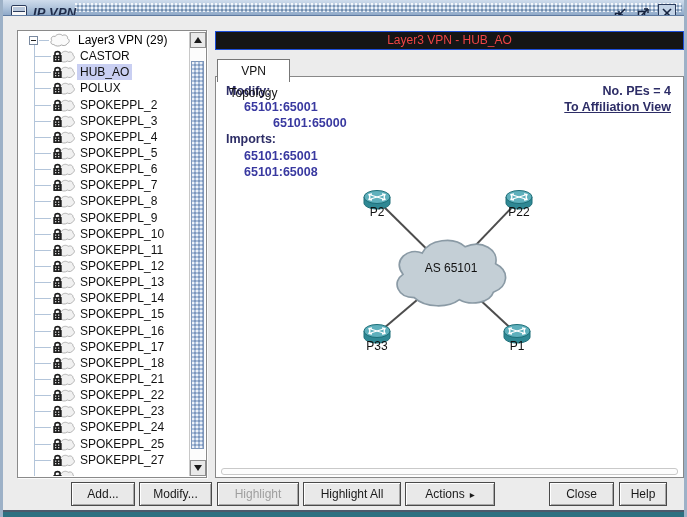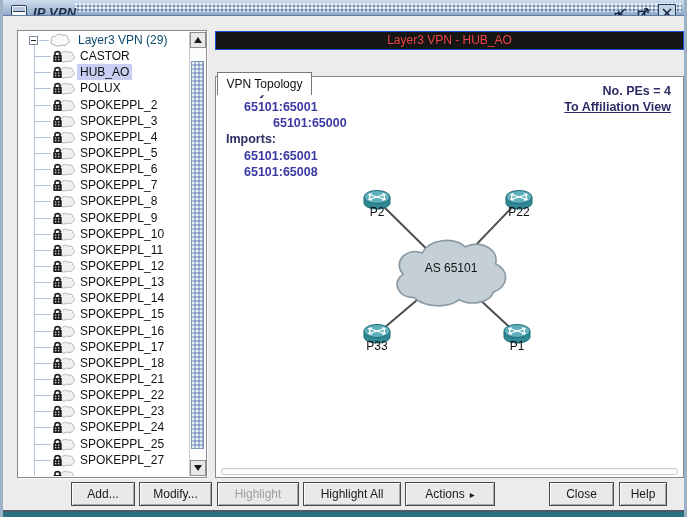--- a/index.html
+++ b/index.html
@@ -34,21 +34,21 @@
   .trunk { position:absolute; left:15px; top:10px; height:440px; width:0;
     border-left:1px solid #b3c5da; }
   .trow { position:relative; height:16.15px; line-height:16px; font-size:12px; color:#111;
     white-space:nowrap;padding-left:37px; }
   .trow .stub { position:absolute; left:15px; top:8px; width:17px; height:0;
     border-top:1px solid #b3c5da; }
   .trow .ticon { position:absolute; left:33px; top:1px; width:24px; height:14px; }
   .trow .ticon svg { position:absolute; }
   .trow .tlabel { position:absolute; left:58px; top:0; padding:0 3px; }
   .trow.selected .tlabel { background:#c9cff2; }
-  .root-row { position:relative; height:16.15px; line-height:16px; font-size:12px; color:#0c4a6e; }
+  .root-row { position:relative; height:16.15px; line-height:16px; font-size:12px; color:#000000; }
   .expander { position:absolute; left:10px; top:4px; width:9px; height:9px; background:#fff;
     border:1px solid #7a8aa0; }
   .expander::before { content:""; position:absolute; left:1px; right:1px; top:3px;
     border-top:1px solid #222; }
   .root-dash { position:absolute; left:20px; top:8px; width:10px; border-top:1px solid #b3c5da; }
   .root-cloud { position:absolute; left:30px; top:1px; }
   .root-label { position:absolute; left:56px; top:0; padding:0 3px; }
   
   .vsb { position:absolute; top:1px; right:1px; bottom:1px; width:16px; background:#fcfcfc;
     border-left:1px solid #c8c8c8; }
@@ -64,21 +64,21 @@
     background-image:
       radial-gradient(circle at 1px 1px, rgba(255,255,255,.8) 1px, transparent 1.4px),
       radial-gradient(circle at 3px 3px, rgba(50,80,130,.35) 1px, transparent 1.4px);
     background-size:4px 4px; }
   
   .right-panel { position:absolute; left:212px; top:30px; width:469px; height:448px; }
   .black-header { position:absolute; top:1px; left:0; right:0; height:19px; background:#151515;
     border:1px solid #1d4ed8; color:#ef4444; font-size:12px; text-align:center; line-height:17px; }
   .tabs { position:absolute; top:22px; left:0; right:0; height:24px; }
   .tab { position:absolute; font-size:12px; color:#111; text-align:center; cursor:default; }
-  .tab.active { left:2px; top:20px; width:95px; height:23px; background:#fff;
+  .tab.active { left:2px; top:7px; width:73px; height:23px; background:#fff;
     border:1px solid #777; border-bottom:none; line-height:22px; z-index:2; }
   .tab.inactive { left:100px; top:5px; width:80px; height:19px; background:#9b9b9b;
     border-top:1px solid #d8d8d8; border-left:1px solid #d8d8d8; border-right:1px solid #4f4f4f;
     line-height:18px; z-index:0; }
   .rp-content { position:absolute; top:46px; left:0; right:0; bottom:0; background:#fff;
     border:1px solid #888; overflow:hidden; }
   .lbl-navy { color:#2d2d66; font-weight:bold; font-size:12.5px; }
   .val-blue { color:#3939a0; font-weight:bold; font-size:12.5px; }
   .exports-label { position:absolute; left:10px; top:7px; }
   .export-v0 { position:absolute; left:28px; top:23px; }

